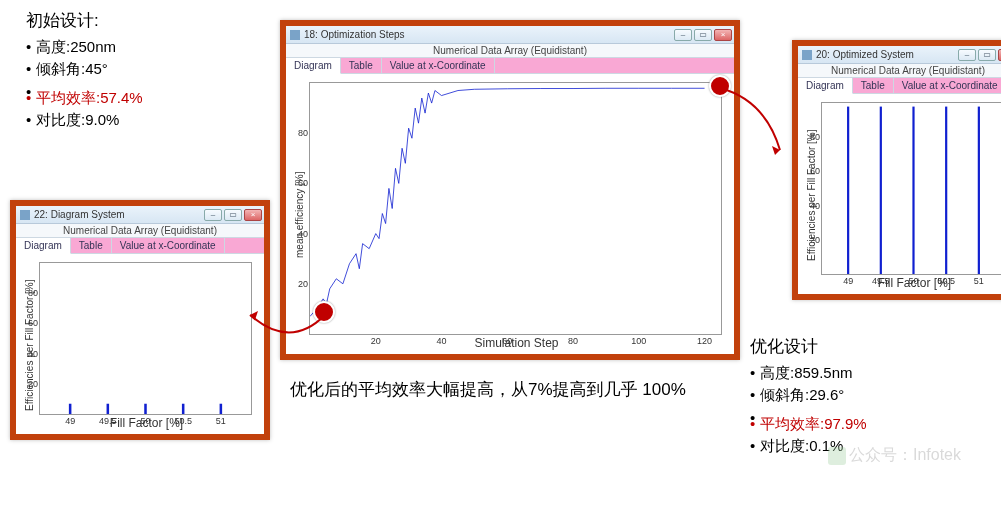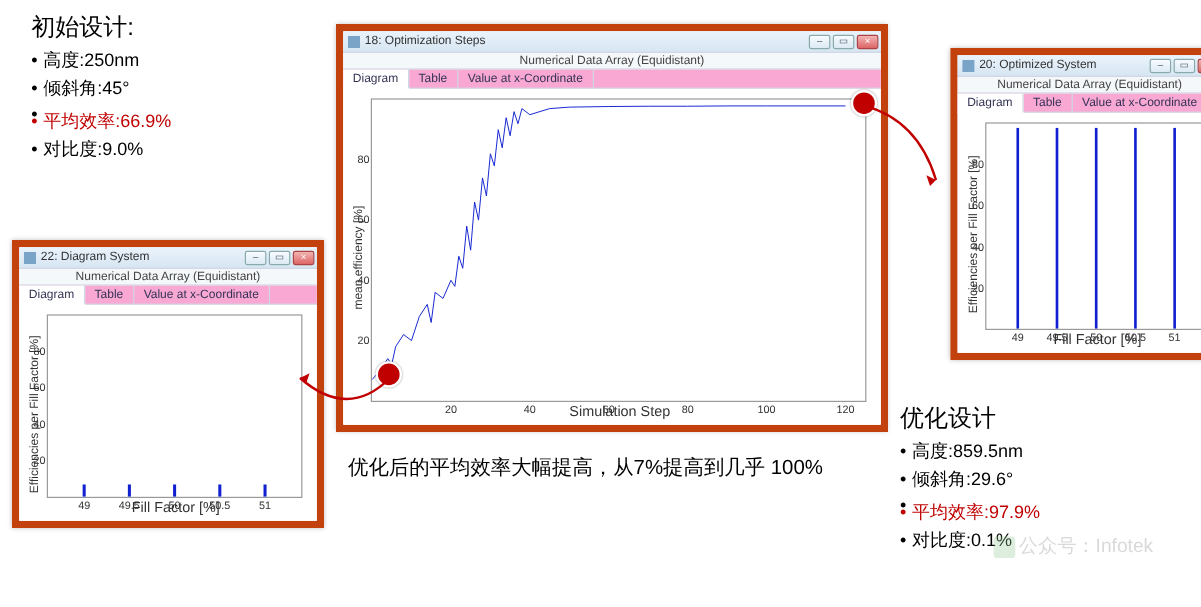--- a/index.html
+++ b/index.html
@@ -7,21 +7,21 @@
     margin: 0;
     width: 1001px;
     height: 506px;
     background: #fff;
     font-family: "Microsoft YaHei", Arial, sans-serif;
     font-size: 13px;
     position: relative;
     color: #000;
   }
   .text-block { position: absolute; line-height: 1.5; }
-  .text-block h4 { margin: 0 0 2px 0; font-size: 20px; font-weight: 400; }
+  .text-block h4 { margin: 0 0 2px 0; font-size: 17px; font-weight: 400; }
   .text-block ul { margin: 0; padding: 0; list-style: none; }
   .text-block li { font-size: 15px; padding-left: 10px; position: relative; }
   .text-block li::before { content: "•"; position: absolute; left: 0; }
   .red { color: #c00000; }
   .caption { position: absolute; font-size: 17px; line-height: 1.6; }
 
   
   .win {
     position: absolute;
     border: 6px solid #c2410c;
@@ -66,21 +66,21 @@
 </style>
 </head>
 <body>
 
 <div class="text-block" style="left:26px; top:8px;">
   <h4>初始设计:</h4>
   <ul>
     <li><span>高度</span>:<span>250nm</span></li>
     <li><span>倾斜角</span>:<span>45°</span></li>
     <li style="height:6px;padding:0"></li>
-    <li class="red"><span>平均效率</span>:<span>66.9%</span></li>
+    <li class="red"><span>平均效率</span>:<span>57.4%</span></li>
     <li><span>对比度</span>:<span>9.0%</span></li>
   </ul>
 </div>
 
 <div class="text-block" style="left:750px; top:334px;">
   <h4>优化设计</h4>
   <ul>
     <li><span>高度</span>:<span>859.5nm</span></li>
     <li><span>倾斜角</span>:<span>29.6°</span></li>
     <li style="height:6px;padding:0"></li>

